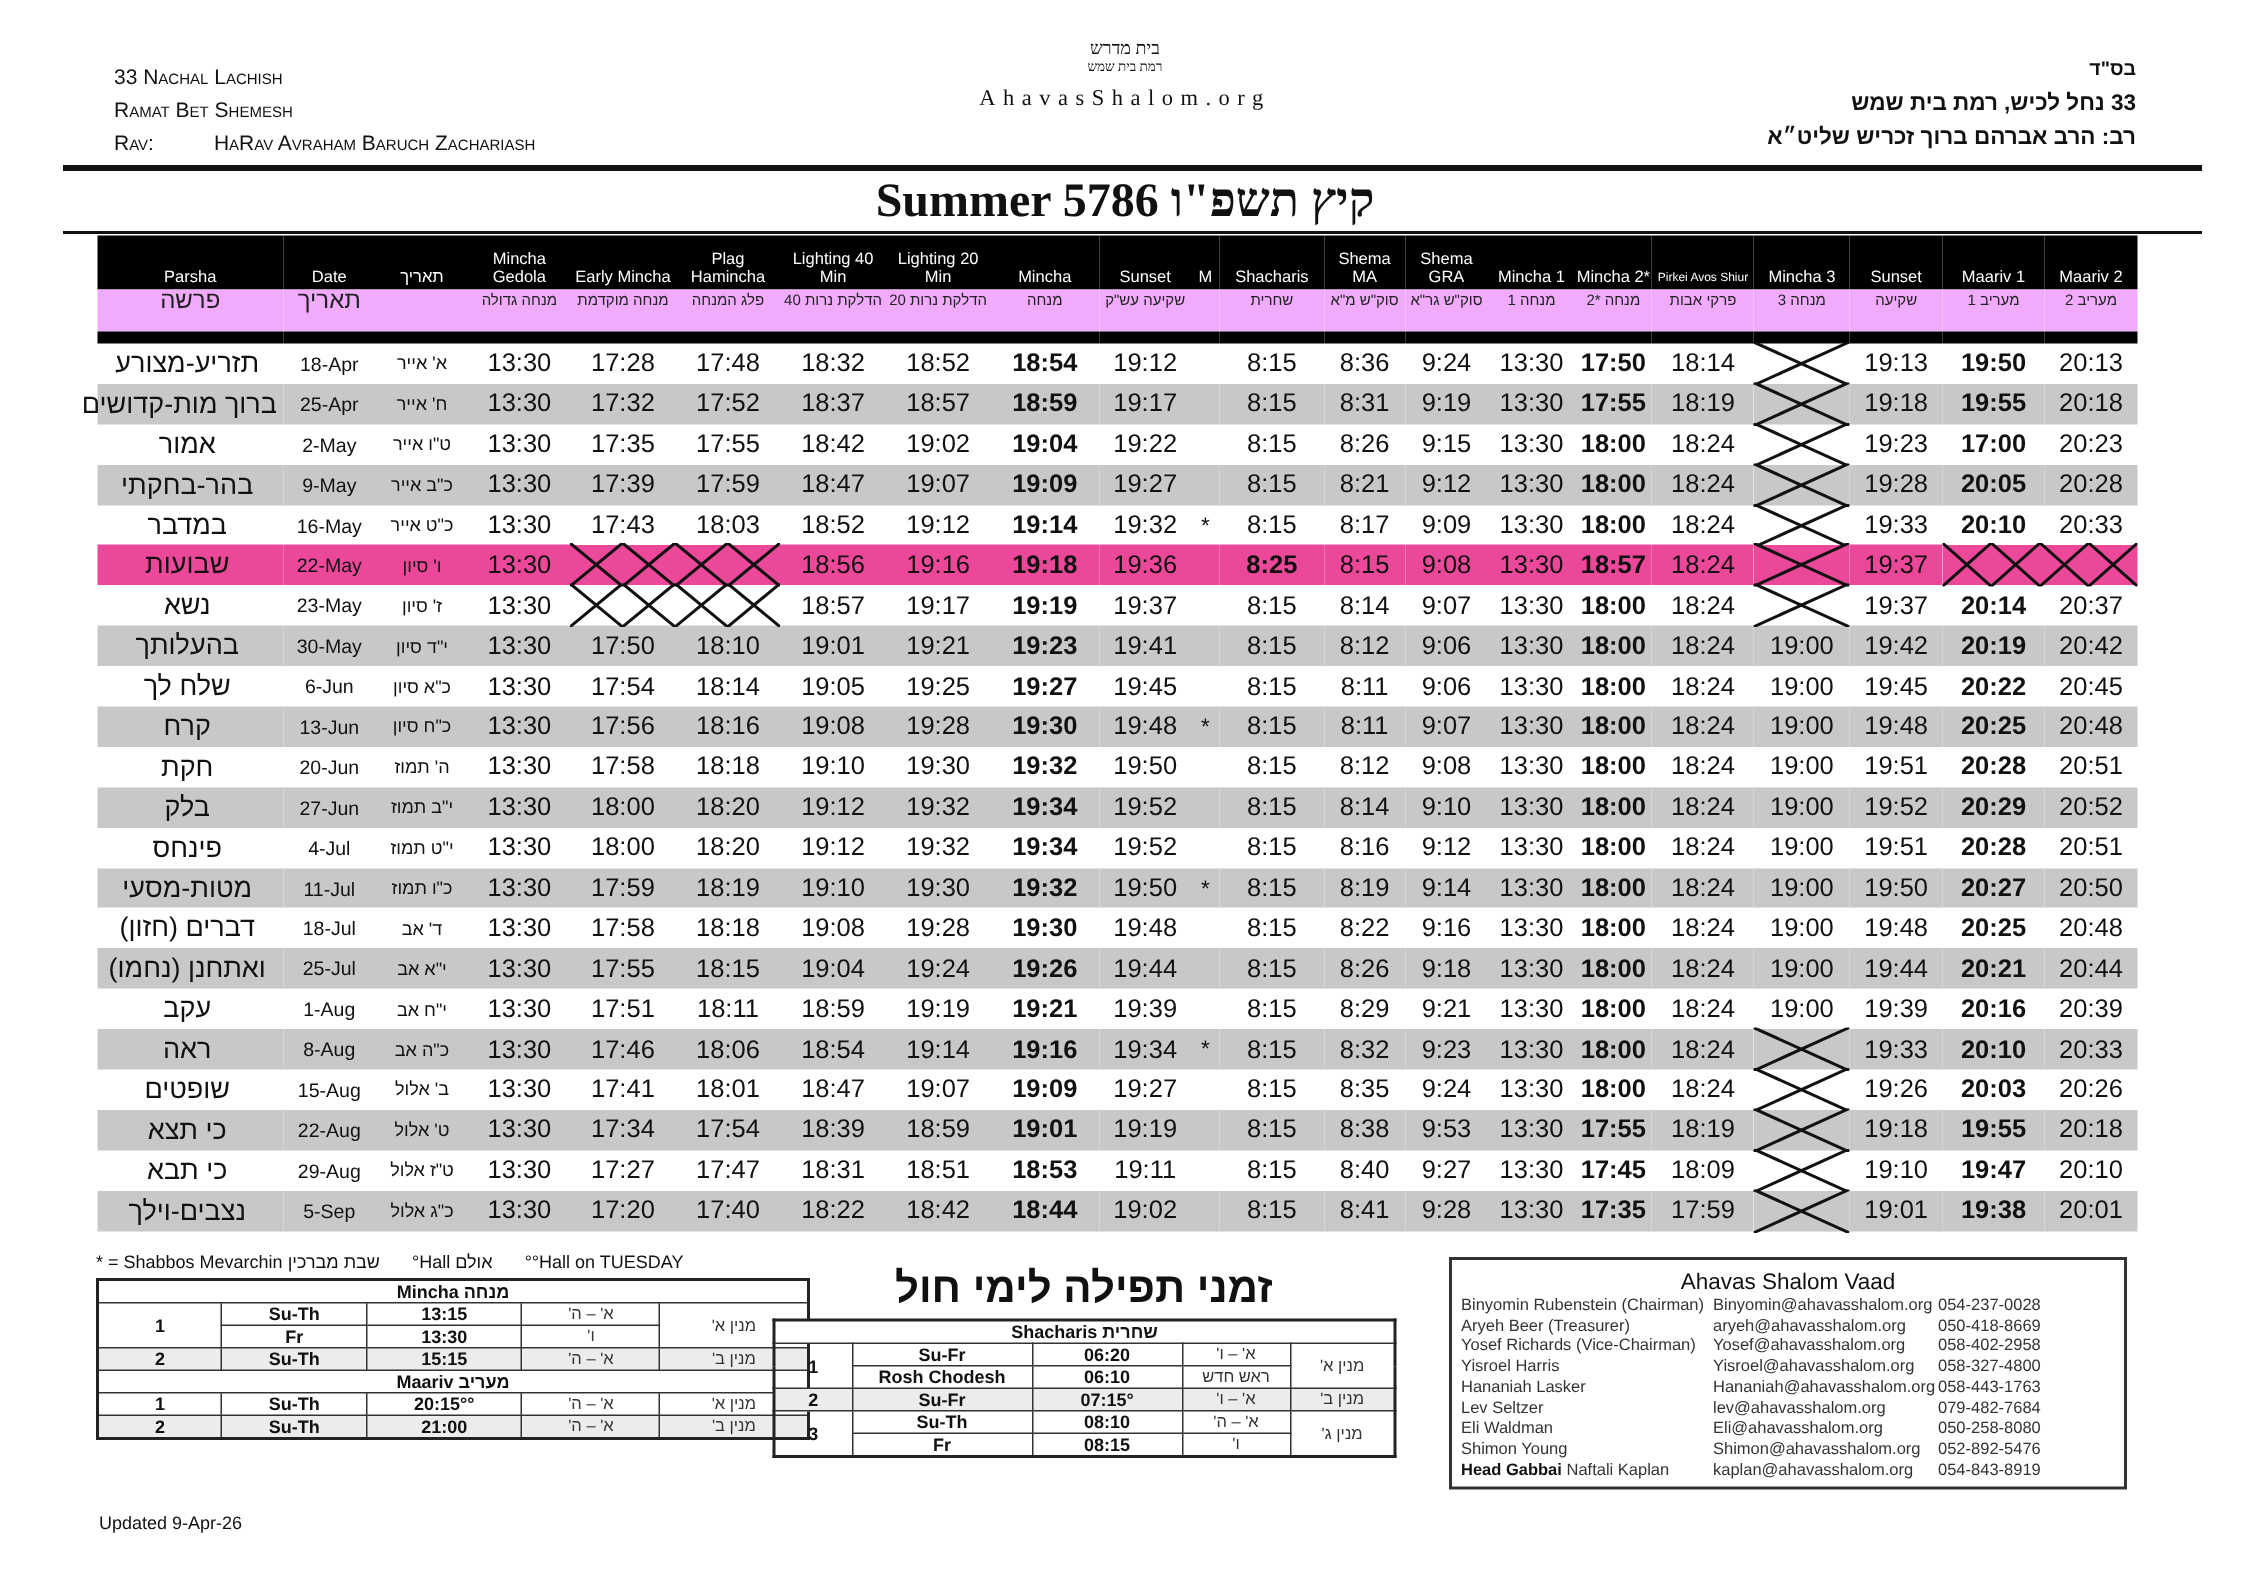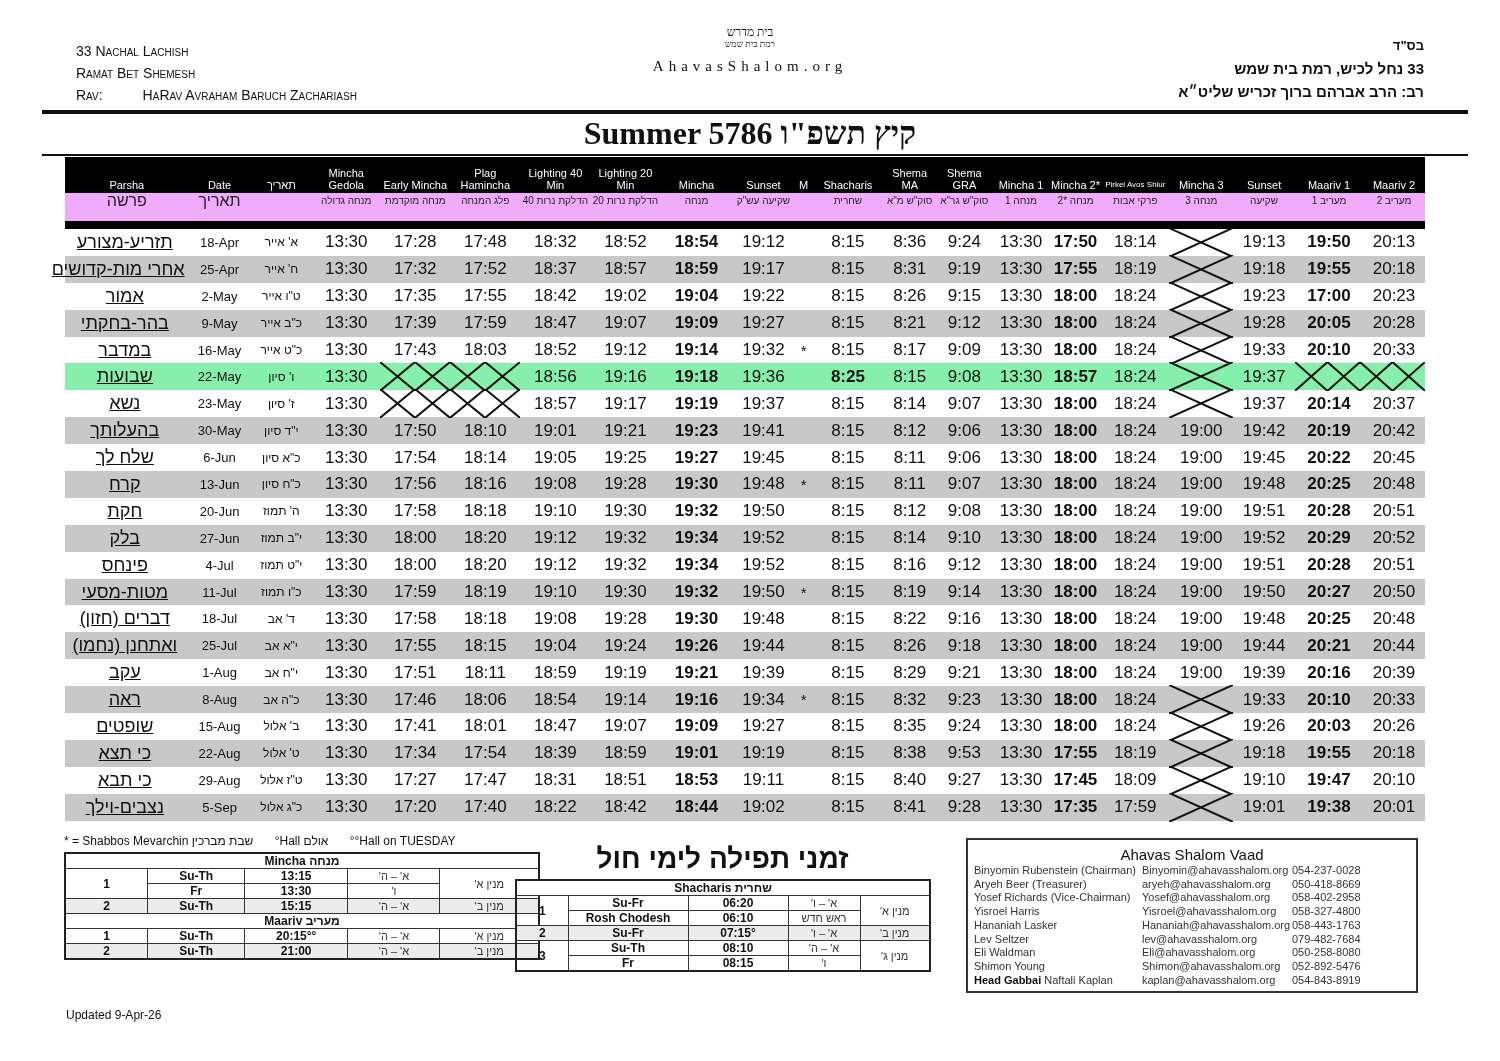--- a/index.html
+++ b/index.html
@@ -17,22 +17,22 @@
   .title { position: absolute; left: 0; top: 115px; width: 1500px; text-align: center; font-family: "Liberation Serif", serif; font-weight: bold; font-size: 32px; }
   .rule2 { position: absolute; left: 42px; top: 154px; width: 1426px; height: 2px; background: #111; }
 
   table.main { position: absolute; left: 65px; top: 157px; width: 1360px; border-collapse: collapse; table-layout: fixed; }
   table.main thead tr.en th { background: #000; color: #fff; font-weight: normal; font-size: 11px; line-height: 12px; height: 36px; vertical-align: bottom; padding-bottom: 2px; font-family: "Liberation Sans", sans-serif; }
   table.main thead tr.he th { background: #f0abfc; color: #222; font-weight: normal; font-size: 10px; line-height: 11px; height: 28px; vertical-align: top; padding-top: 2px; direction: rtl; }
   table.main thead tr.he th.big { font-size: 16px; }
   table.main thead tr.bar th { background: #000; height: 8px; }
   table.main tbody td { height: 26.9px; font-size: 17px; text-align: center; white-space: nowrap; font-family: "Liberation Sans", sans-serif; font-stretch: condensed; }
   table.main tbody tr.alt td { background: #c8c8c8; }
-  table.main tbody tr.green td { background: #86efac; }
-  td.parsha { direction: rtl; text-align: center; padding-right: 4px; font-size: 18px !important; text-decoration: underline; }
+  table.main tbody tr.green td { background: #ec4899; }
+  td.parsha { direction: rtl; text-align: center; padding-right: 4px; font-size: 18px !important; }
   td.date { font-size: 13px !important; }
   td.heb { direction: rtl; font-size: 12px !important; }
   td.b { font-weight: bold; }
   td.m { font-size: 15px !important; }
   td.x { position: relative; }
   td.x svg { position: absolute; left: 0; top: -1px; width: 100%; height: calc(100% + 2px); }
 
   .notes { position: absolute; left: 64px; top: 834px; font-size: 12px; }
   .notes span { margin-right: 18px; }
   table.small { position: absolute; border-collapse: collapse; font-size: 12px; table-layout: fixed; }
@@ -195,21 +195,21 @@
           <svg viewBox="0 0 100 100" preserveAspectRatio="none">
             <line x1="0" y1="0" x2="100" y2="100" stroke="#111" stroke-width="2" vector-effect="non-scaling-stroke"></line>
             <line x1="100" y1="0" x2="0" y2="100" stroke="#111" stroke-width="2" vector-effect="non-scaling-stroke"></line>
           </svg>
         </td>
         <td>19:13</td>
         <td class="b">19:50</td>
         <td>20:13</td>
       </tr>
       <tr class="alt">
-        <td class="parsha">אחרי מות-קדושים</td>
+        <td class="parsha">ברוך מות-קדושים</td>
         <td class="date">25-Apr</td>
         <td class="heb">ח' אייר</td>
         <td>13:30</td>
         <td>17:32</td>
         <td>17:52</td>
         <td>18:37</td>
         <td>18:57</td>
         <td class="b">18:59</td>
         <td>19:17</td>
         <td class="m"></td>

